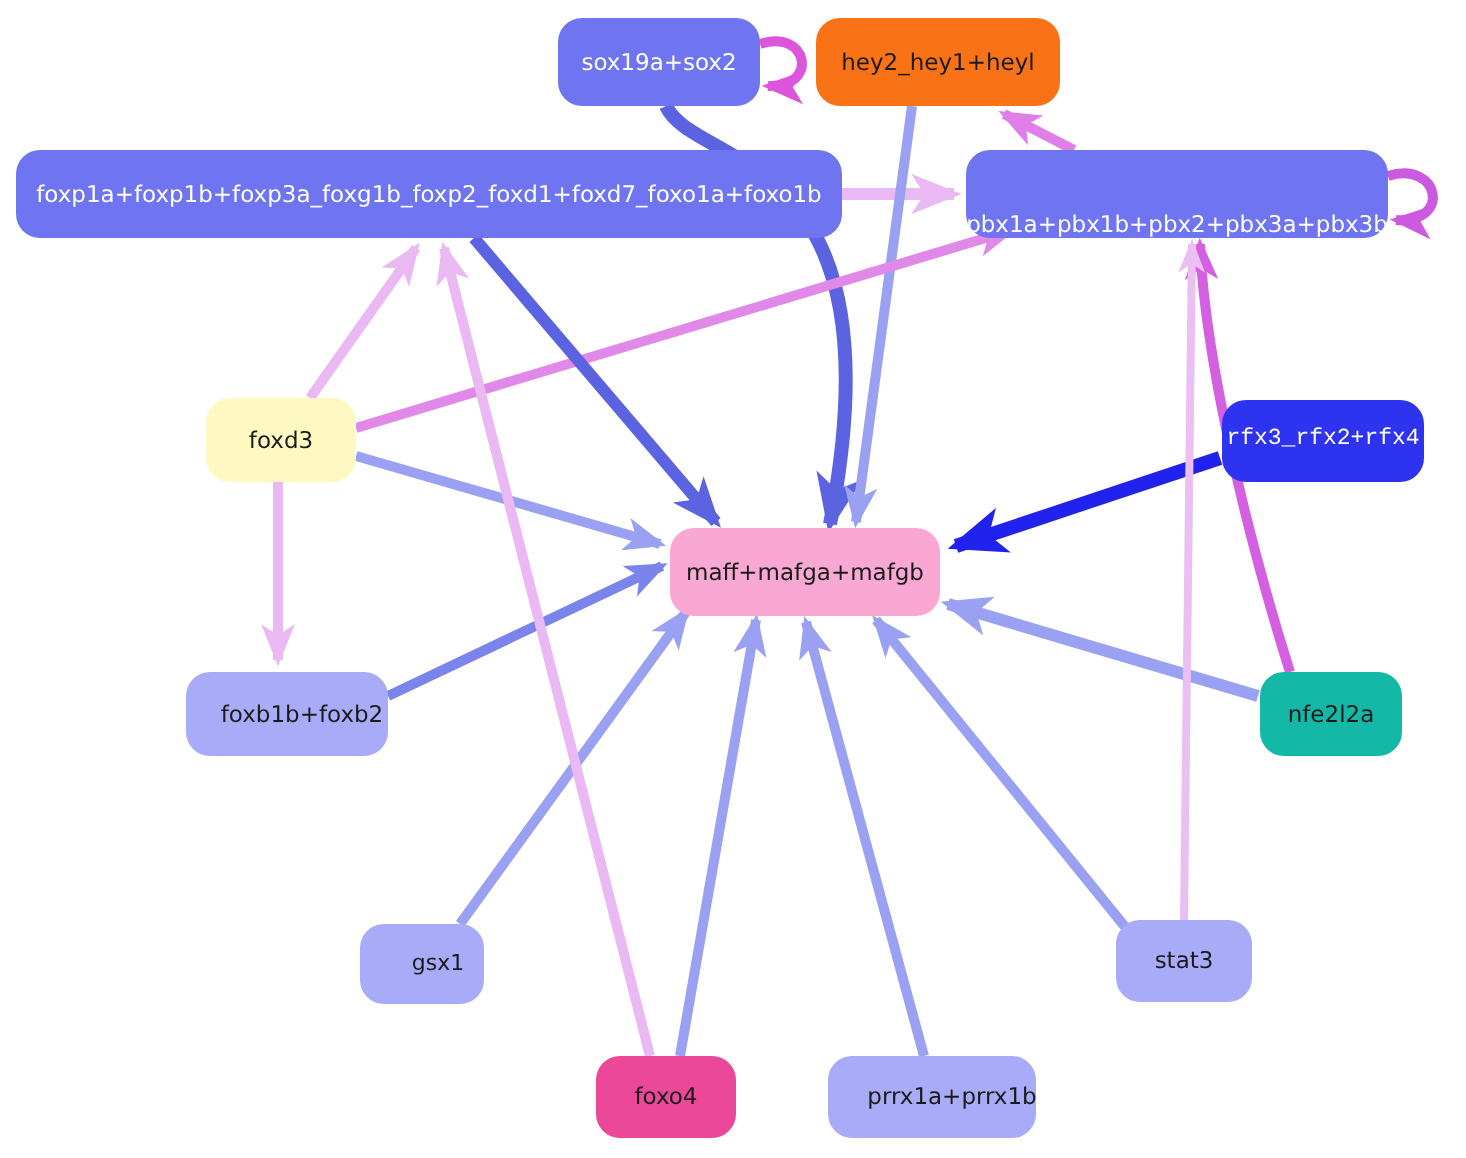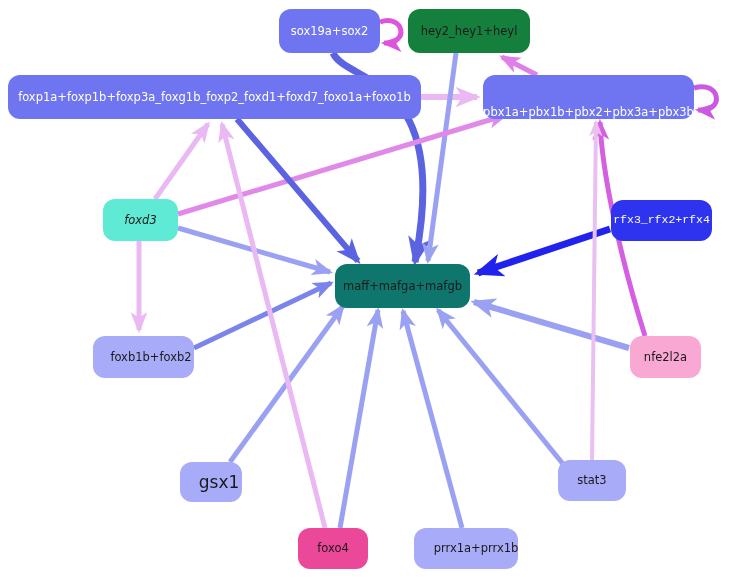--- a/index.html
+++ b/index.html
@@ -72,45 +72,45 @@
       <path d="M 610 229 L 478 273" fill="none" stroke="#2222ee" stroke-width="7" stroke-linecap="butt" marker-end="url(#arw8)"></path>
       <path d="M 629 348 L 474 302" fill="none" stroke="#9aa1f2" stroke-width="6" stroke-linecap="butt" marker-end="url(#arw5)"></path>
       <path d="M 645 336 C 618 250 602 170 600 122" fill="none" stroke="#d45fe0" stroke-width="5" stroke-linecap="butt" marker-end="url(#arw9)"></path>
       <path d="M 563 464 L 438 310" fill="none" stroke="#9aa1f2" stroke-width="5" stroke-linecap="butt" marker-end="url(#arw5)"></path>
       <path d="M 592 460 L 596 122" fill="none" stroke="#eac0f2" stroke-width="4" stroke-linecap="butt" marker-end="url(#arw10)"></path>
     </svg>
   <div id="nodelayer">
       <div class="node" style="left: 279px; top: 9px; width: 101px; height: 44px; background: rgb(111, 117, 240); color: rgb(255, 255, 255); font-size: 11.5px;">
         <span>sox19a+sox2</span>
       </div>
-      <div class="node" style="left: 408px; top: 9px; width: 122px; height: 44px; background: #15803d; color: rgb(26, 26, 26); font-size: 11.5px;">
+      <div class="node" style="left: 408px; top: 9px; width: 122px; height: 44px; background: #f97316; color: rgb(26, 26, 26); font-size: 11.5px;">
         <span>hey2_hey1+heyl</span>
       </div>
       <div class="node" style="left: 8px; top: 75px; width: 413px; height: 44px; background: rgb(111, 117, 240); color: rgb(255, 255, 255); font-size: 11.5px; text-align: center;">
         <span>foxp1a+foxp1b+foxp3a_foxg1b_foxp2_foxd1+foxd7_foxo1a+foxo1b</span>
       </div>
       <div class="node" style="left: 483px; top: 75px; width: 211px; height: 44px; background: rgb(111, 117, 240); color: rgb(255, 255, 255); font-size: 11.5px; align-items: flex-end;">
         <span>pbx1a+pbx1b+pbx2+pbx3a+pbx3b</span>
       </div>
-      <div class="node" style="left: 103px; top: 199px; width: 75px; height: 42px; background: #5eead4; color: rgb(26, 26, 26); font-size: 11.5px; font-style: italic;">
+      <div class="node" style="left: 103px; top: 199px; width: 75px; height: 42px; background: #fef9c3; color: rgb(26, 26, 26); font-size: 11.5px;">
         <span>foxd3</span>
       </div>
       <div class="node" style="left: 611px; top: 200px; width: 101px; height: 41px; background: rgb(46, 51, 240); color: rgb(255, 255, 255); font-size: 11.5px; font-family: Liberation Mono, monospace;">
         <span>rfx3_rfx2+rfx4</span>
       </div>
-      <div class="node" style="left: 335px; top: 264px; width: 135px; height: 44px; background: #0f766e; color: rgb(26, 26, 26); font-size: 11.5px;">
+      <div class="node" style="left: 335px; top: 264px; width: 135px; height: 44px; background: #f9a8d4; color: rgb(26, 26, 26); font-size: 11.5px;">
         <span>maff+mafga+mafgb</span>
       </div>
       <div class="node" style="left: 93px; top: 336px; width: 101px; height: 42px; background: rgb(168, 171, 247); color: rgb(26, 26, 26); font-size: 11.5px; padding-left: 15px;">
         <span>foxb1b+foxb2</span>
       </div>
-      <div class="node" style="left: 630px; top: 336px; width: 71px; height: 42px; background: #f9a8d4; color: rgb(26, 26, 26); font-size: 11.5px;">
+      <div class="node" style="left: 630px; top: 336px; width: 71px; height: 42px; background: #14b8a6; color: rgb(26, 26, 26); font-size: 11.5px;">
         <span>nfe2l2a</span>
       </div>
-      <div class="node" style="left: 180px; top: 462px; width: 62px; height: 40px; background: rgb(168, 171, 247); color: rgb(26, 26, 26); font-size: 17px; padding-left: 16px;">
+      <div class="node" style="left: 180px; top: 462px; width: 62px; height: 40px; background: rgb(168, 171, 247); color: rgb(26, 26, 26); font-size: 11px; padding-left: 16px;">
         <span>gsx1</span>
       </div>
       <div class="node" style="left: 558px; top: 460px; width: 68px; height: 41px; background: rgb(168, 171, 247); color: rgb(26, 26, 26); font-size: 11.5px;">
         <span>stat3</span>
       </div>
       <div class="node" style="left: 298px; top: 528px; width: 70px; height: 41px; background: #ec4899; color: rgb(26, 26, 26); font-size: 11.5px;">
         <span>foxo4</span>
       </div>
       <div class="node" style="left: 414px; top: 528px; width: 104px; height: 41px; background: rgb(168, 171, 247); color: rgb(26, 26, 26); font-size: 11.5px; padding-left: 20px;">
         <span>prrx1a+prrx1b</span>

